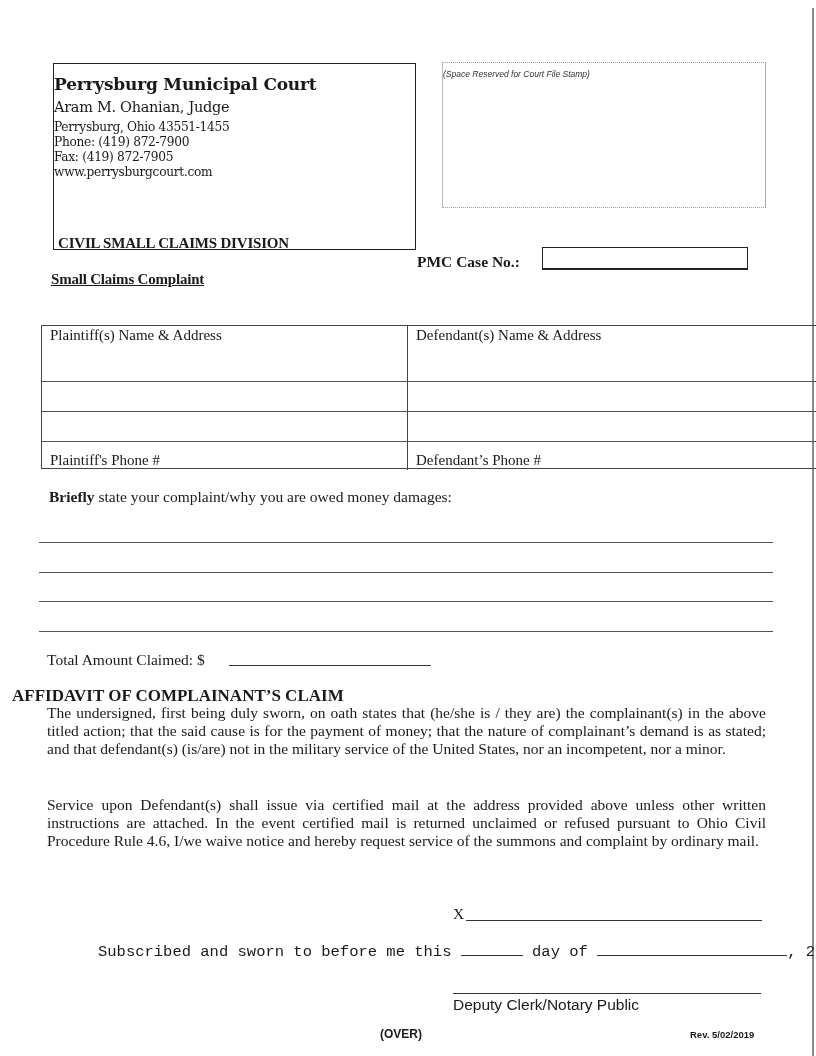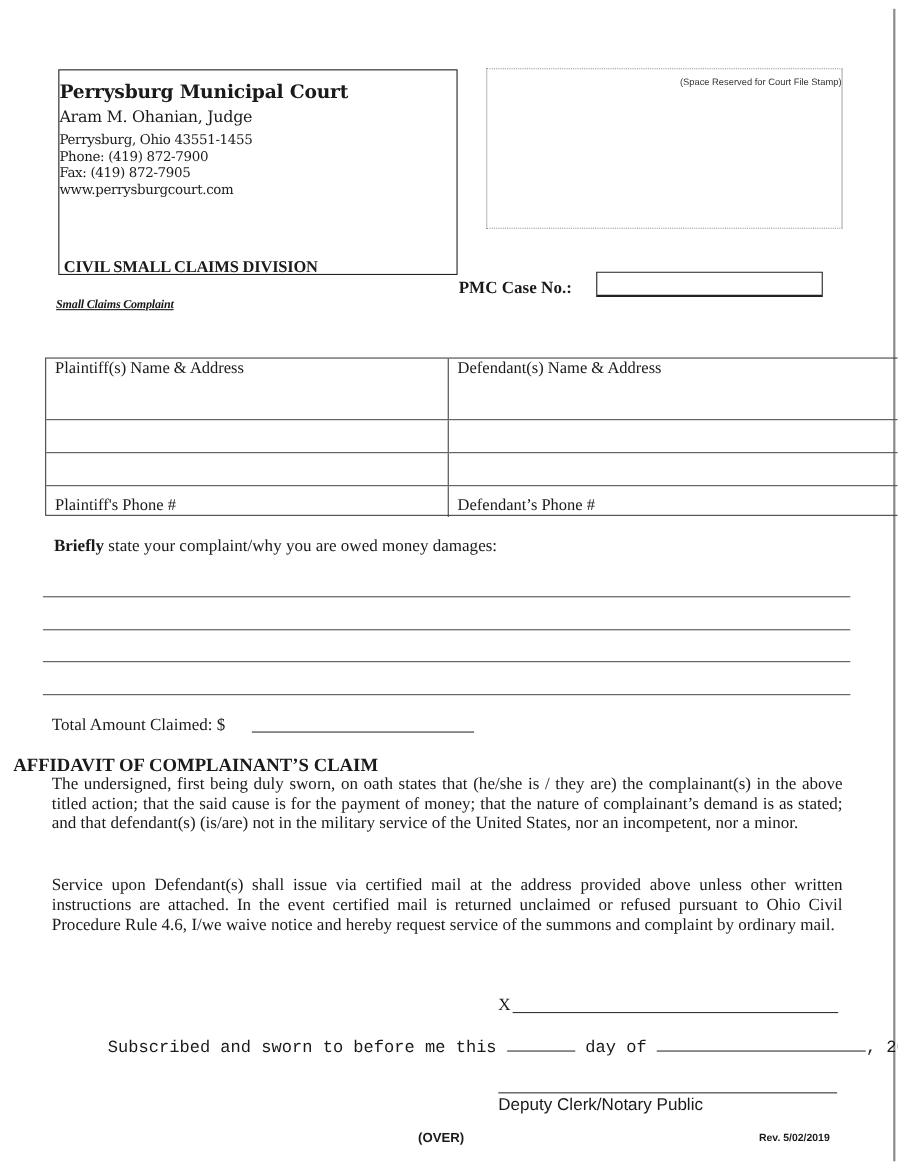--- a/index.html
+++ b/index.html
@@ -27,35 +27,36 @@
       margin-top: 10px; letter-spacing: -0.2px;
     }
     .court-judge { font-size: 14.5px; margin-top: 5px; letter-spacing: -0.3px; }
     .court-addr { font-size: 12.2px; line-height: 15px; margin-top: 5px; letter-spacing: -0.3px; }
 
     
     .stamp-box {
       position: absolute; left: 442px; top: 62px; width: 324px; height: 146px;
       border: 1px dotted #9a9a9a;
       border-right: 1px solid #aaa; border-left: 1px solid #bbb;
-      text-align: right;
+      text-align: left;
+      font-style: italic;
     }
     .stamp-label {
       font-family: "Liberation Sans", sans-serif; font-size: 8.5px; margin-top: 6px; color: #333;
     }
 
     .division-title {
       position: absolute; left: 58px; top: 235px;
       font-family: "Liberation Serif", serif; font-weight: bold; font-size: 15px;
       letter-spacing: -0.2px;
     }
     .form-title {
       position: absolute; left: 51px; top: 271px;
-      font-family: "Liberation Serif", serif; font-weight: bold; font-size: 11px;
-      text-decoration: underline; letter-spacing: -0.2px; font-style: italic;
+      font-family: "Liberation Serif", serif; font-weight: bold; font-size: 15px;
+      text-decoration: underline; letter-spacing: -0.2px;
     }
     .pmc-label {
       position: absolute; left: 417px; top: 253px;
       font-family: "Liberation Serif", serif; font-weight: bold; font-size: 15.5px;
     }
     .pmc-input {
       position: absolute; left: 542px; top: 247px; width: 206px; height: 23px;
       border: 1.3px solid #222; border-bottom-width: 2px; background: transparent;
     }
 

